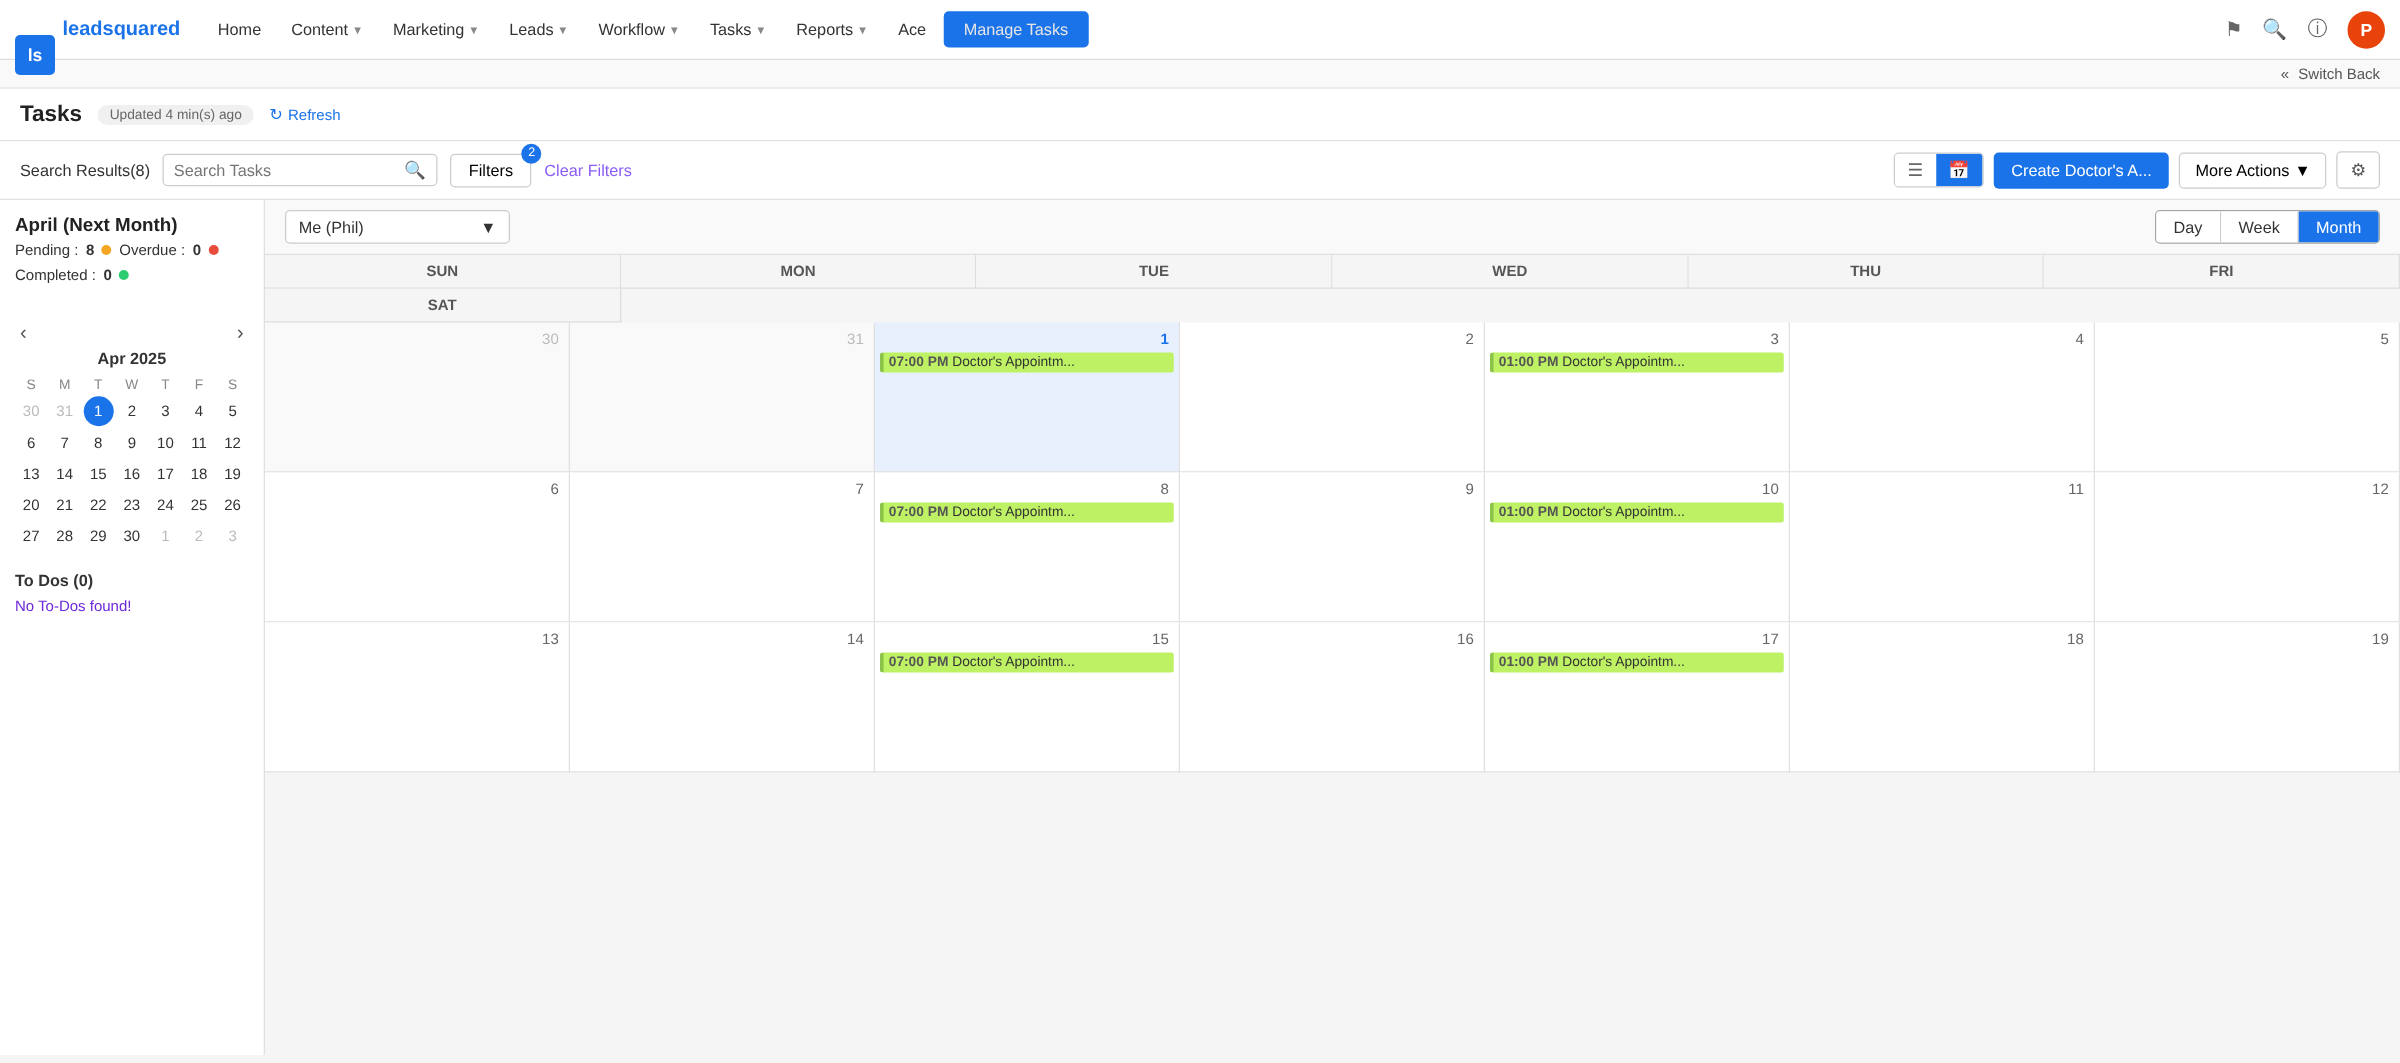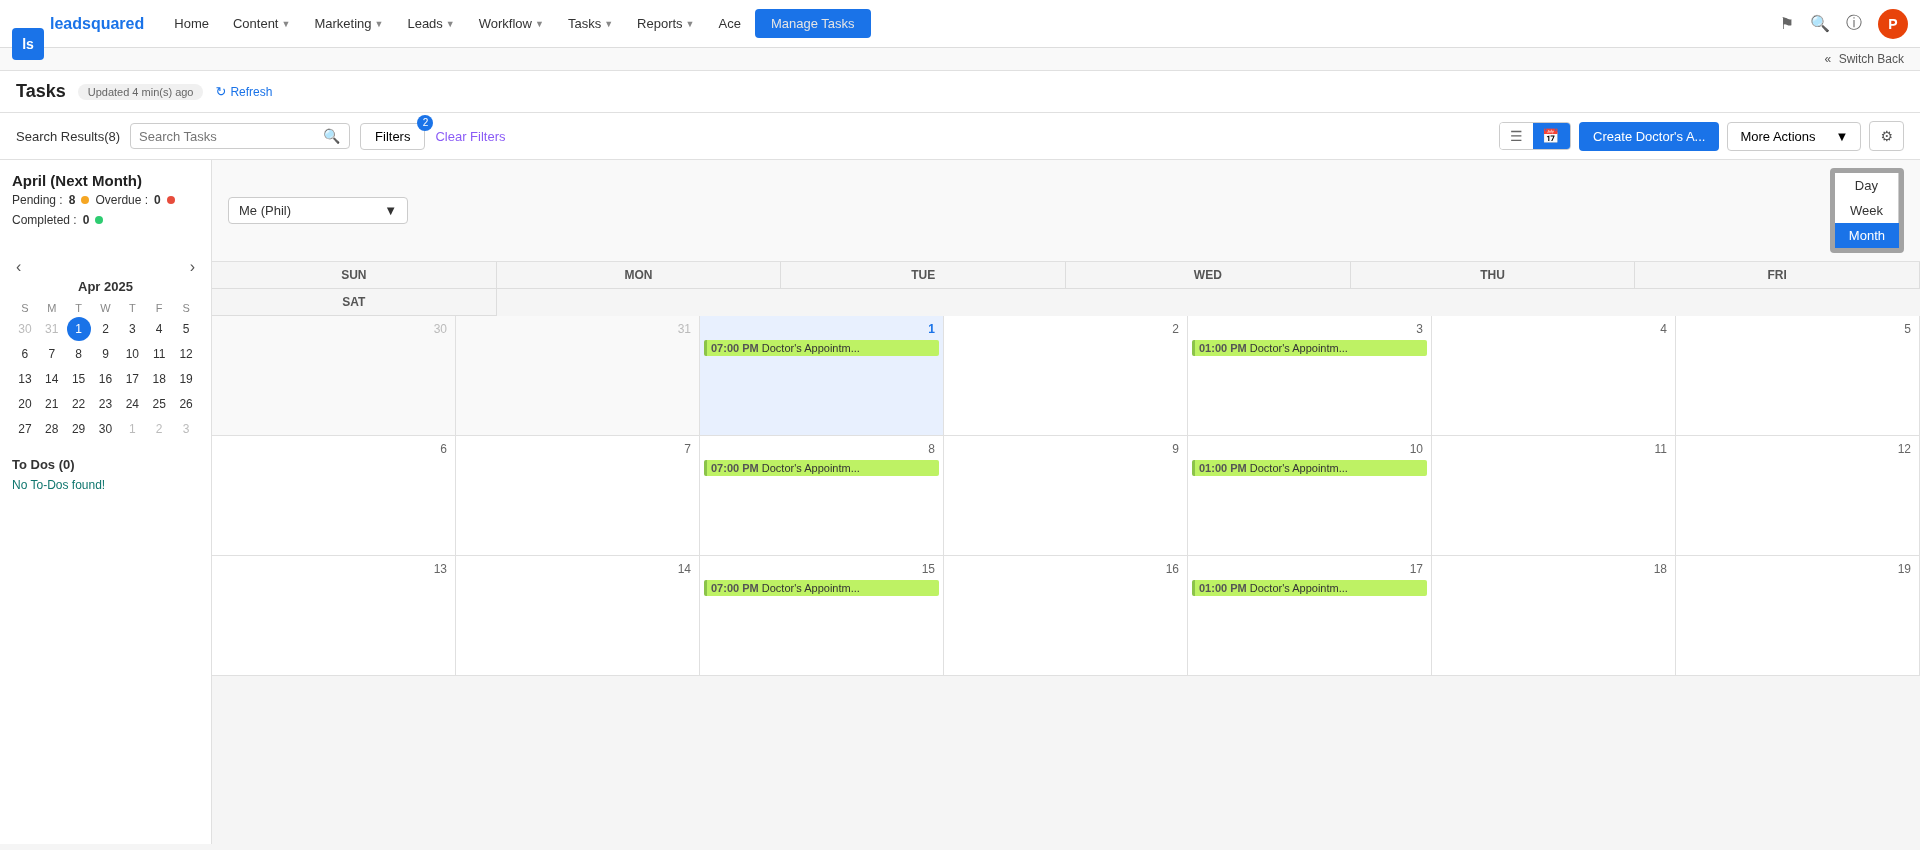--- a/index.html
+++ b/index.html
@@ -221,21 +221,21 @@
     }
     .more-actions-btn {
       border: 1px solid #ccc;
       background: #fff;
       padding: 6px 12px;
       border-radius: 4px;
       cursor: pointer;
       font-size: 13px;
       display: flex;
       align-items: center;
-      gap: 20px;
+      gap: 4px;
     }
     .settings-btn {
       border: 1px solid #ccc;
       background: #fff;
       padding: 6px 10px;
       border-radius: 4px;
       cursor: pointer;
       font-size: 14px;
       color: #555;
     }
@@ -313,21 +313,21 @@
       align-items: center;
       justify-content: center;
       margin: auto;
     }
     .mini-cal-day.today { background: #1a73e8; color: #fff; }
     .mini-cal-day.other-month { color: #bbb; }
 
     
     .todos-section { }
     .todos-title { font-size: 13px; font-weight: 600; margin-bottom: 6px; }
-    .no-todos { font-size: 12px; color: #0f766e; }
+    .no-todos { font-size: 12px; color: #6d28d9; }
 
     
     .calendar-area {
       flex: 1;
       display: flex;
       flex-direction: column;
       overflow: hidden;
     }
     .calendar-controls {
       display: flex;
@@ -344,24 +344,23 @@
       font-size: 13px;
       background: #fff;
       min-width: 180px;
       display: flex;
       align-items: center;
       justify-content: space-between;
       cursor: pointer;
     }
     .day-week-month-btns {
       display: flex;
-      border: 5px solid #a3a3a3;
+      border: 1px solid #a3a3a3;
       border-radius: 4px;
       overflow: hidden;
-      flex-direction: column;
     }
     .dwm-btn {
       padding: 5px 14px;
       cursor: pointer;
       font-size: 13px;
       background: #fff;
       border: none;
       border-right: 1px solid #ccc;
       color: #333;
     }

